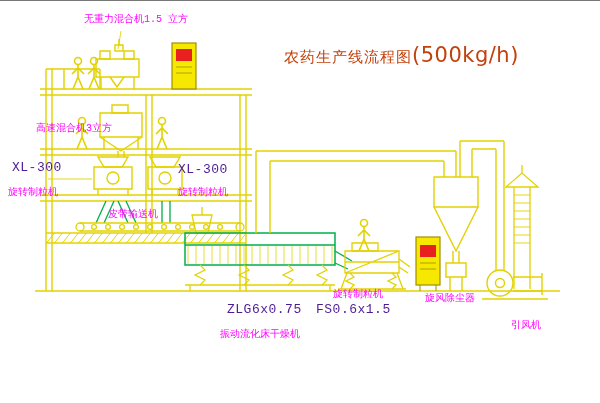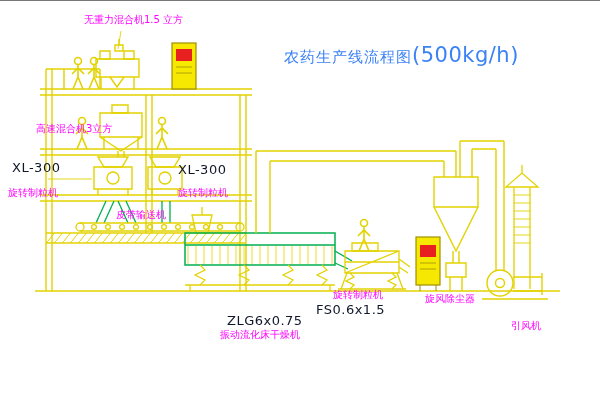--- a/index.html
+++ b/index.html
@@ -1,24 +1,24 @@
 <!DOCTYPE html>
 <html><head>
 <meta charset="utf-8">
 <style>
   html,body{margin:0;padding:0;background:#fff;}
   #canvas{
     position:relative;width:600px;height:403px;background:#ffffff;
     font-family:"DejaVu Sans",sans-serif;overflow:hidden;border-top:1px solid #777;
   }
   #drawing{position:absolute;left:0;top:0;}
-  .lbl{position:absolute;white-space:nowrap;line-height:1;}
+  .lbl{position:absolute;white-space:nowrap;line-height:1;font-family:Liberation Mono, monospace;}
   .m{color:#ff00ff;font-size:10px;}
-  .r{color:#0f172a;font-size:13px;letter-spacing:.5px;}
-  #title{position:absolute;left:284px;top:42px;color:#3b82f6;white-space:nowrap;}
+  .r{color:#4c1d95;font-size:13px;letter-spacing:.5px;}
+  #title{position:absolute;left:284px;top:42px;color:#c2410c;white-space:nowrap;}
   #title .t1{font-size:15px;letter-spacing:1px;}
   #title .t2{font-size:21px;letter-spacing:.5px;}
 </style>
 </head>
 <body>
 
 <div id="canvas">
 
   <svg id="drawing" width="600" height="403" viewBox="0 0 600 403">
     <defs>
@@ -174,24 +174,24 @@
 
   <div class="lbl m" style="left:84px;top:14px;">无重力混合机1.5 立方</div>
   <div class="lbl m" style="left:36px;top:111px;margin-top:12px;">高速混合机3立方</div>
 
   <div class="lbl r" style="left:12px;top:160px;">XL-300</div>
   <div class="lbl m" style="left:8px;top:187px;">旋转制粒机</div>
 
   <div class="lbl r" style="left:178px;top:162px;">XL-300</div>
   <div class="lbl m" style="left:178px;top:187px;">旋转制粒机</div>
 
-  <div class="lbl m" style="left:116px;top:209px;">皮带输送机</div>
+  <div class="lbl m" style="left:108px;top:209px;">皮带输送机</div>
 
   <div class="lbl m" style="left:220px;top:285px;margin-top:44px;">振动流化床干燥机</div>
-  <div class="lbl r" style="left:227px;top:313px;">ZLG6x0.75</div>
+  <div class="lbl r" style="left:227px;top:302px;">ZLG6x0.75</div>
 
   <div class="lbl m" style="left:333px;top:289px;">旋转制粒机</div>
   <div class="lbl r" style="left:316px;top:302px;">FS0.6x1.5</div>
 
   <div class="lbl m" style="left:417px;top:293px;margin-left:8px;">旋风除尘器</div>
   <div class="lbl m" style="left:511px;top:320px;">引风机</div>
 
 </div>
 
 </body></html>

